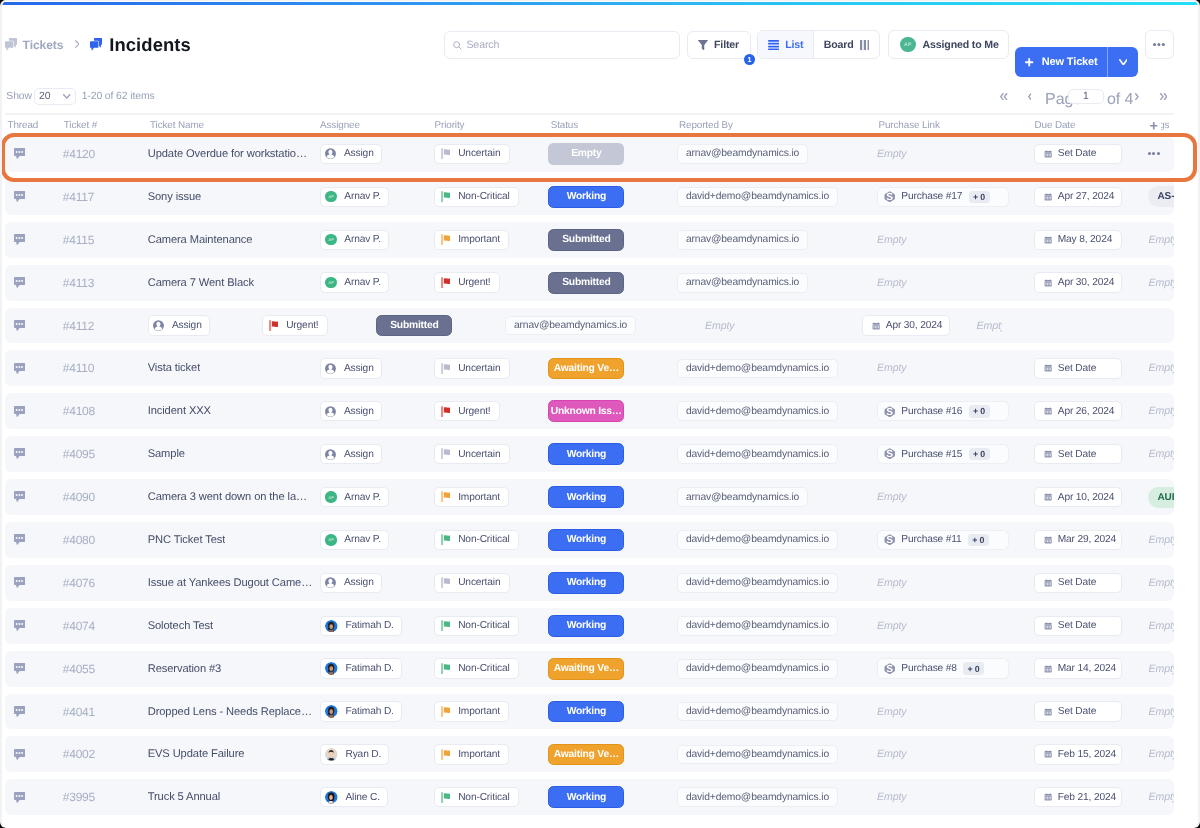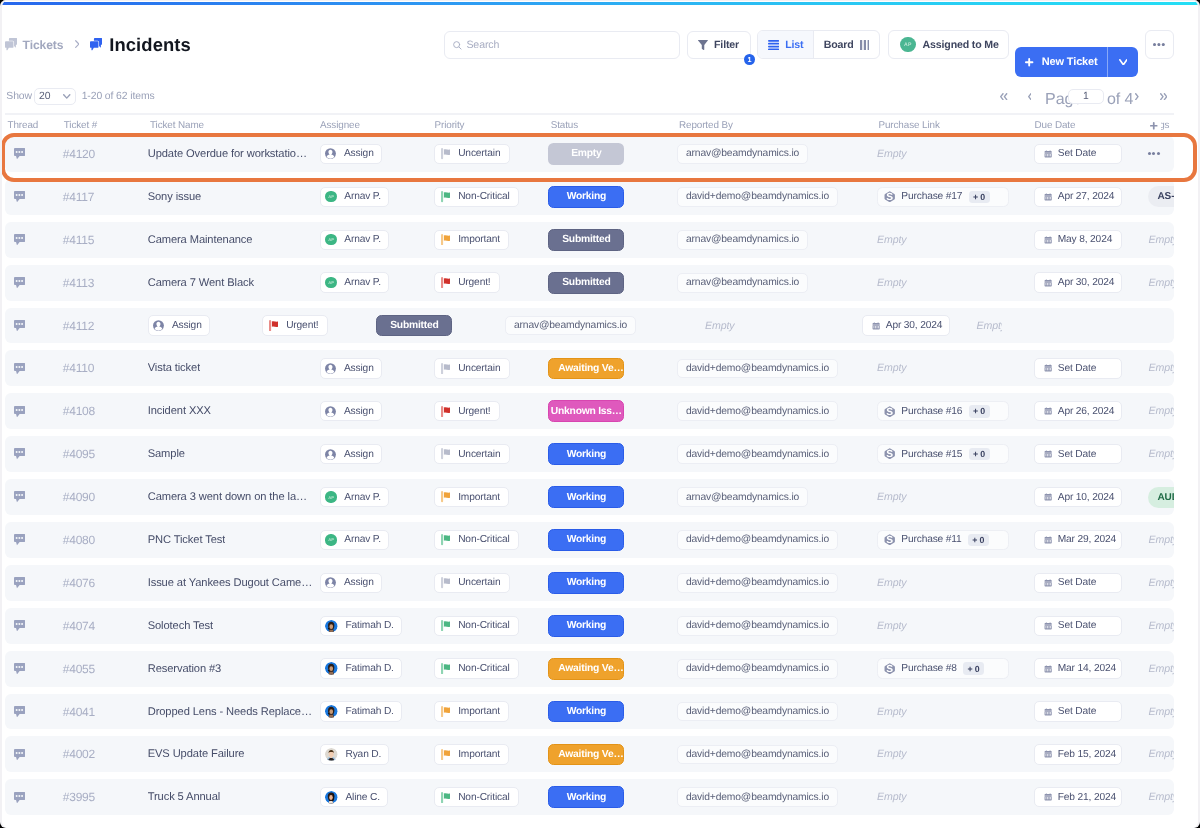--- a/index.html
+++ b/index.html
@@ -112,21 +112,21 @@
            font-size:4.1px;font-weight:700;display:flex;align-items:center;justify-content:center;}
   .av-photo{width:12.4px;height:12.4px;border-radius:50%;overflow:hidden;display:block;}
 
   .pchip{padding:0 8.5px 0 5.8px;gap:8.2px;}
   .statuschip{height:21.8px;border-radius:5.5px;display:inline-flex;align-items:center;justify-content:center;
               box-sizing:border-box;width:76.2px;}
   .statuschip span{font-size:10.3px;font-weight:700;color:#fff;letter-spacing:-.22px;white-space:nowrap;}
   .st-empty{background:#c4c7d5;}
   .st-blue{background:#3b6ef3;border:1px solid #2a5ce8;}
   .st-slate{background:#6a7090;border:1px solid #5e6483;}
-  .st-orange{background:#efa22c;border:1px solid #e39317;justify-content:flex-end;}
+  .st-orange{background:#efa22c;border:1px solid #e39317;}
   .st-pink{background:#df59bd;border:1px solid #d845b0;}
 
   .mailchip{height:19.8px;border-radius:5px;border:1px solid #eceef4;background:#fbfcfd;
             display:inline-flex;align-items:center;padding:0 8px;box-sizing:border-box;}
   .mailchip span{font-size:10.3px;color:#5a6079;letter-spacing:-.15px;white-space:nowrap;}
   .emptytxt{font-size:10.6px;font-style:italic;color:#b6bbcc;letter-spacing:-.1px;white-space:nowrap;}
   .purchase{height:20.3px;width:132.5px;border-radius:5.5px;border:1px solid #edeff4;background:#fbfcfd;
             display:inline-flex;align-items:center;padding:0 6px 0 5.7px;gap:6.2px;box-sizing:border-box;}
   .purchase .plabel{font-size:10.2px;color:#4a5170;letter-spacing:-.15px;white-space:nowrap;}
   .pbadge{height:12.6px;border-radius:3.4px;background:#e8ebf2;display:inline-flex;align-items:center;

